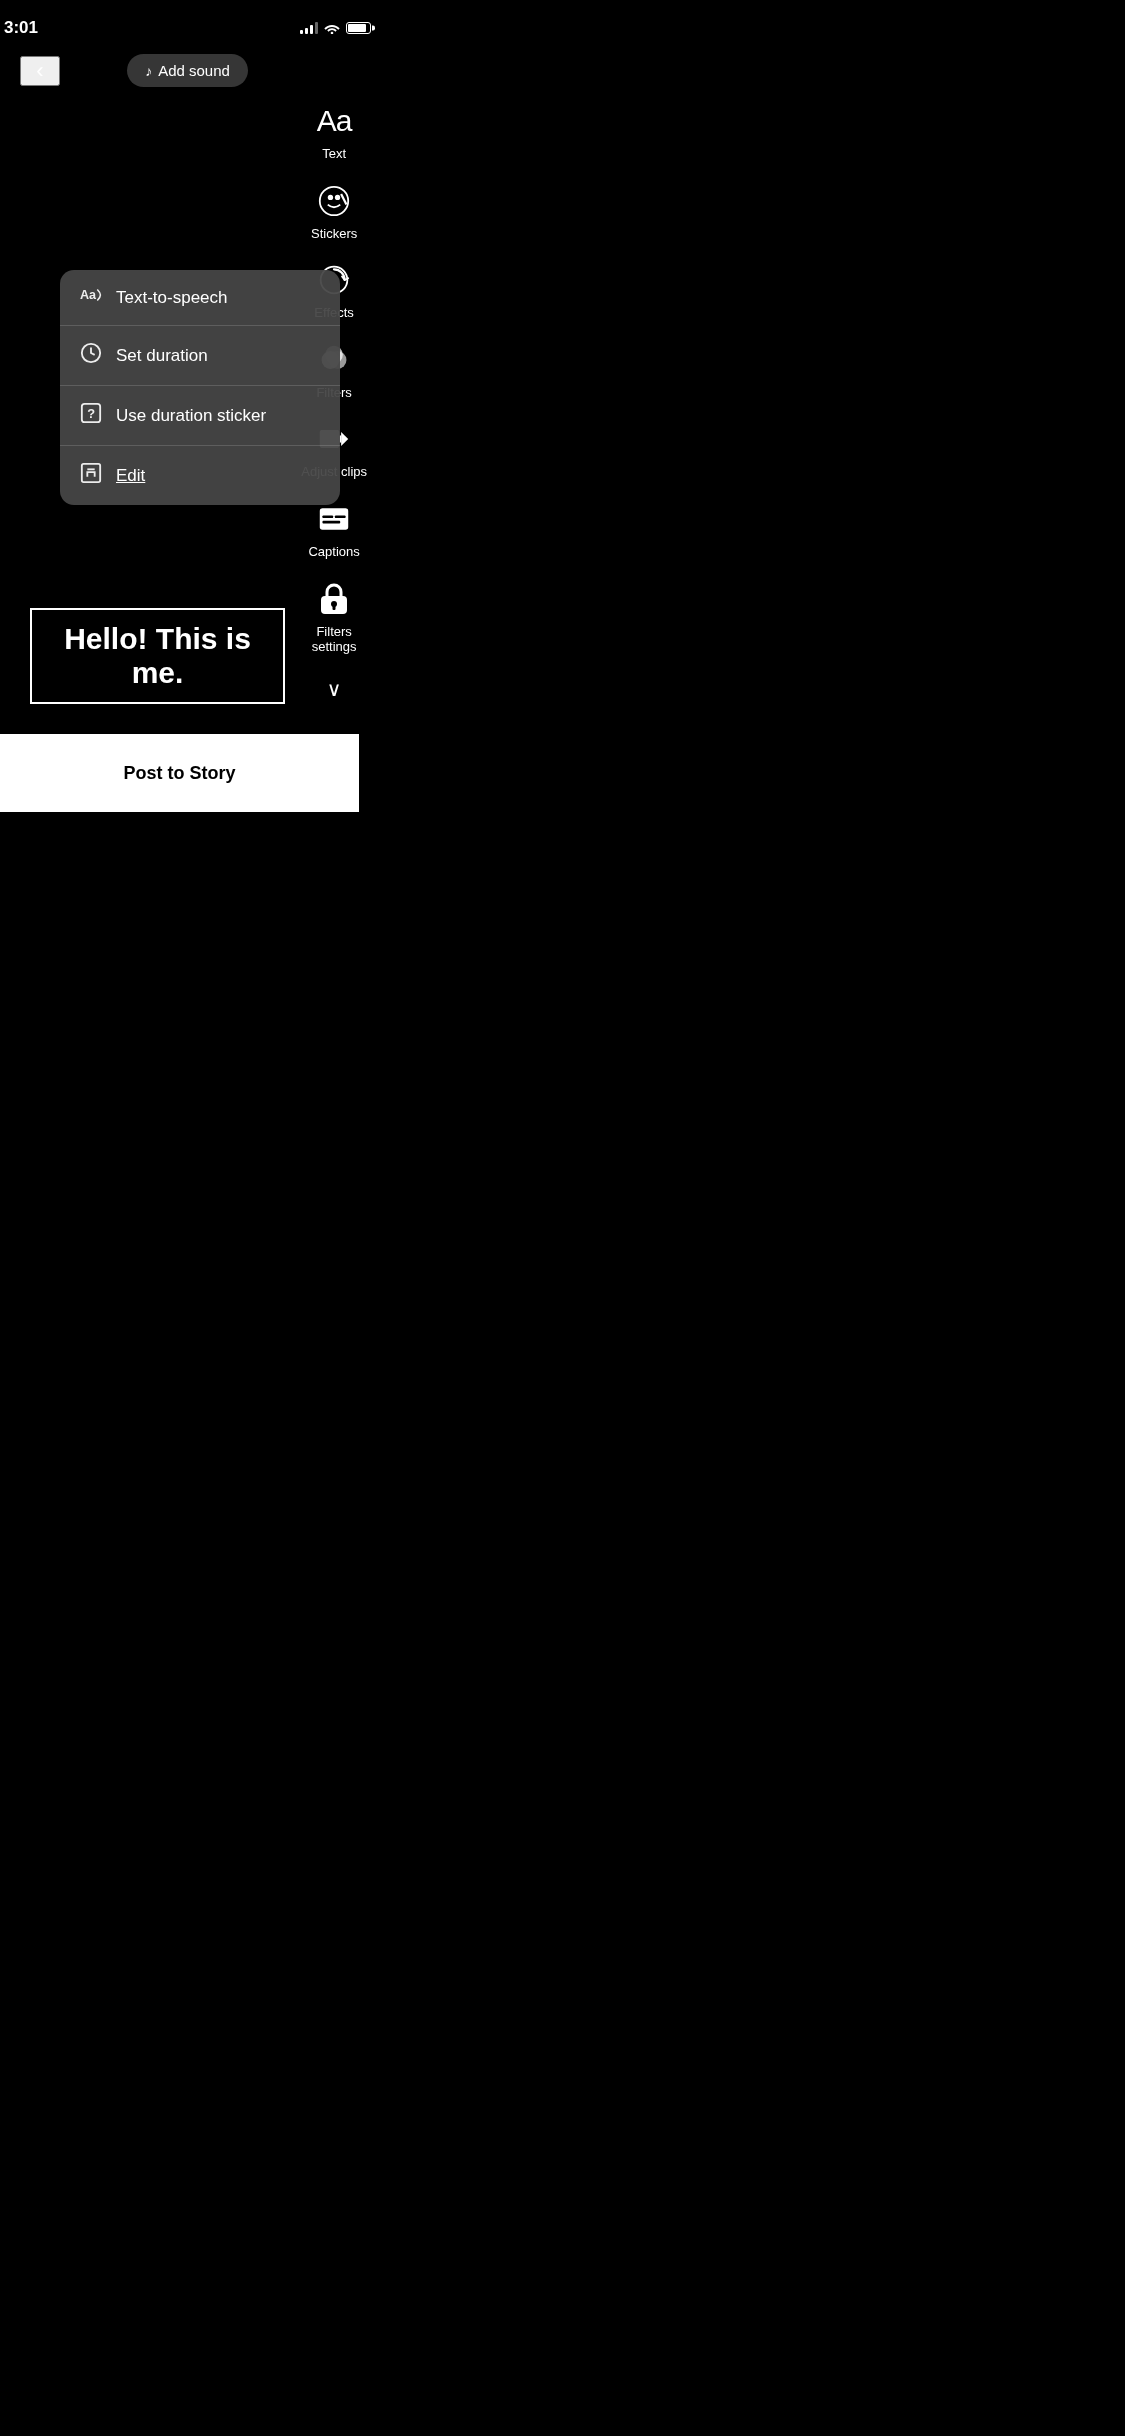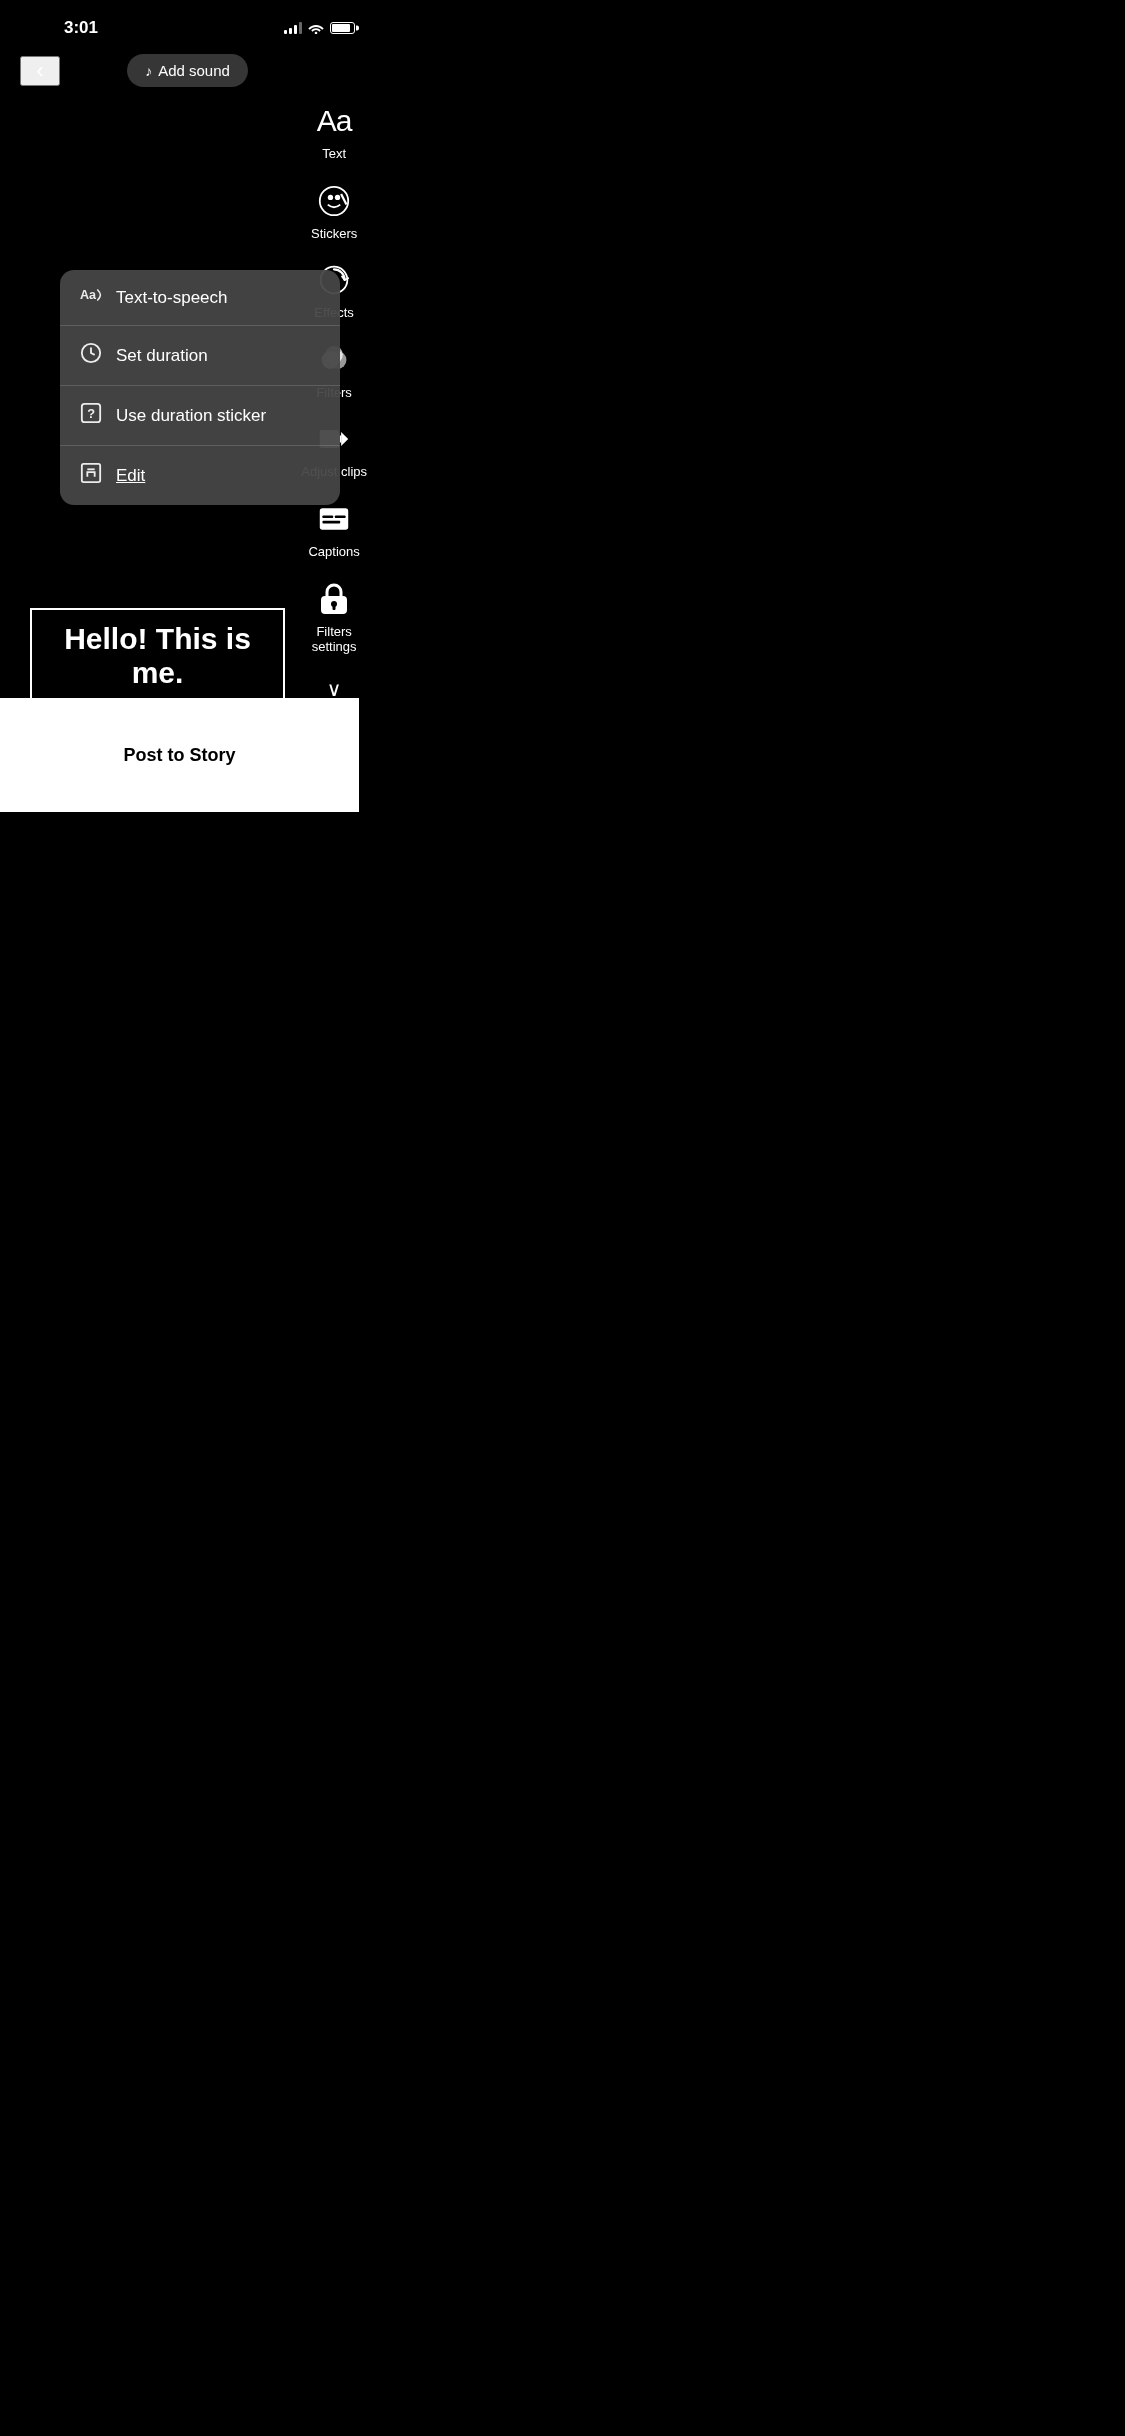--- a/index.html
+++ b/index.html
@@ -13,23 +13,22 @@
       color: #fff;
       position: relative;
       overflow: hidden;
     }
 
     
     .status-bar {
       display: flex;
       justify-content: space-between;
       align-items: center;
-      padding: 12px 20px 0;
+      padding: 12px 4px 0;
       height: 44px;
-      margin-left: 44px;
     }
     .status-time {
       font-size: 17px;
       font-weight: 600;
       color: #fff;
     }
     .status-icons {
       display: flex;
       align-items: center;
       gap: 6px;
@@ -208,21 +207,21 @@
       text-align: center;
     }
 
     
     .bottom-bar {
       position: absolute;
       bottom: 0;
       left: 0;
       right: 16px;
       display: flex;
-      height: 114px;
+      height: 78px;
     }
     .post-story-btn {
       flex: 1;
       background: #fff;
       border: none;
       font-size: 18px;
       font-weight: 600;
       color: #000;
       cursor: pointer;
       display: flex;

